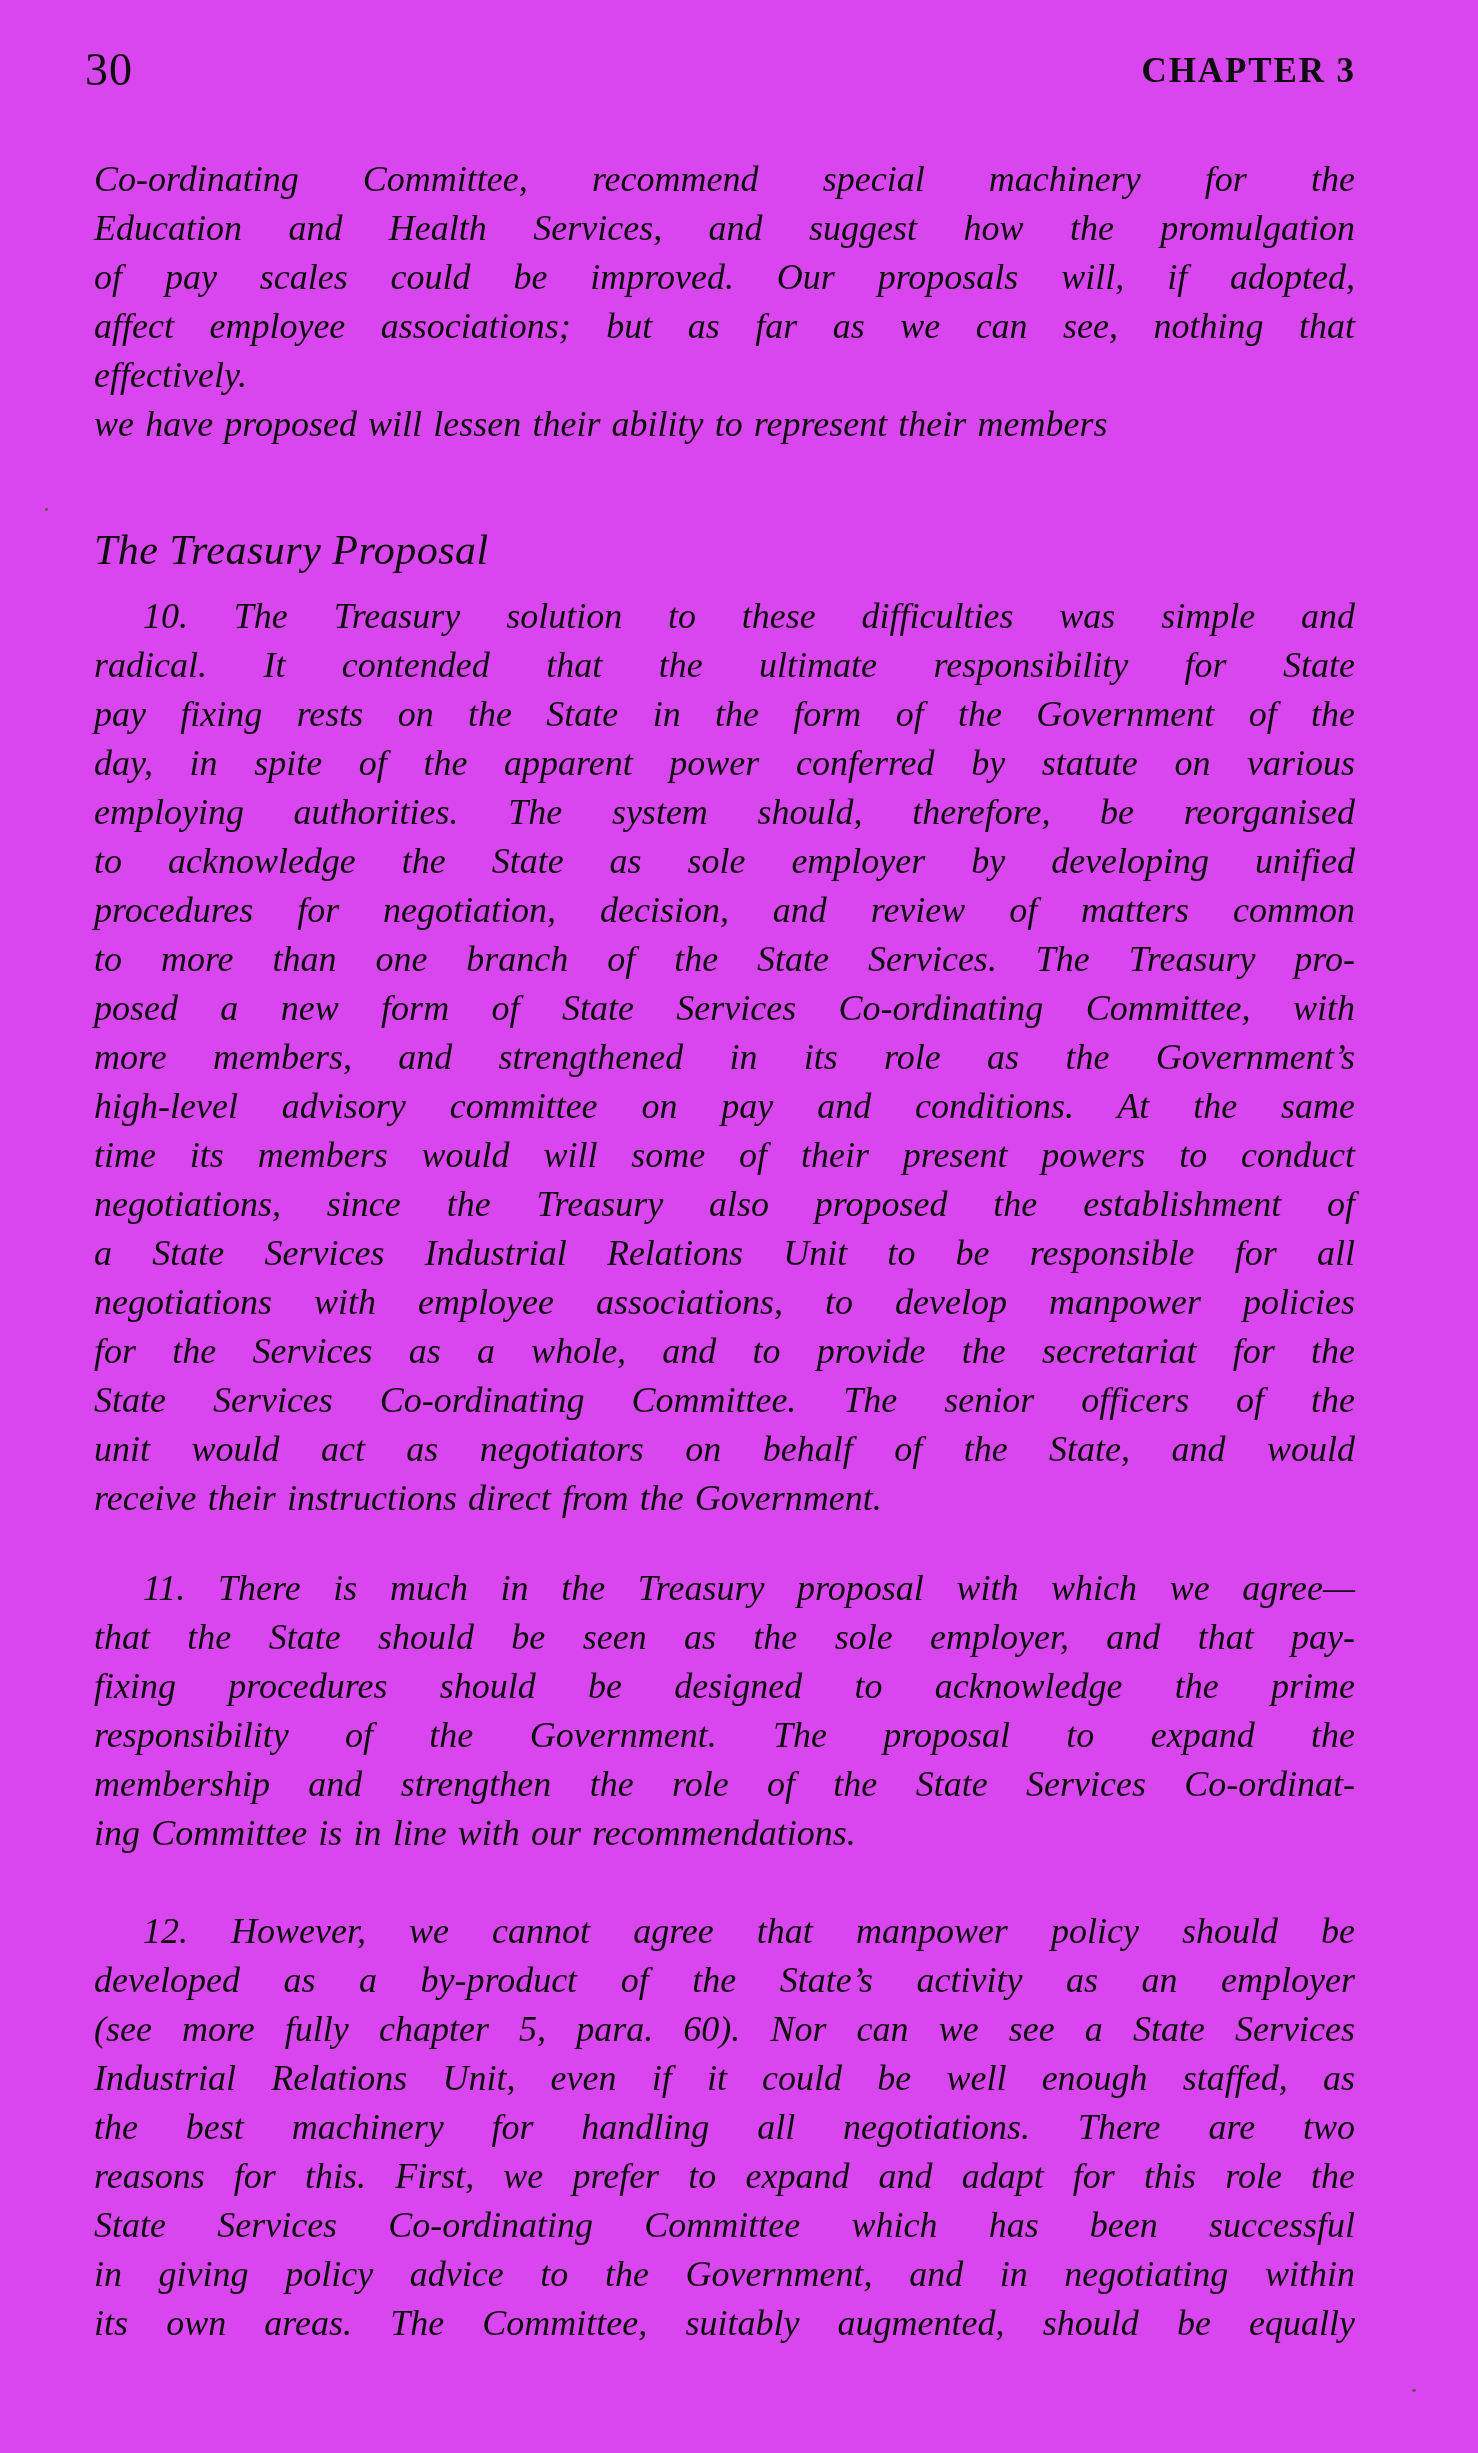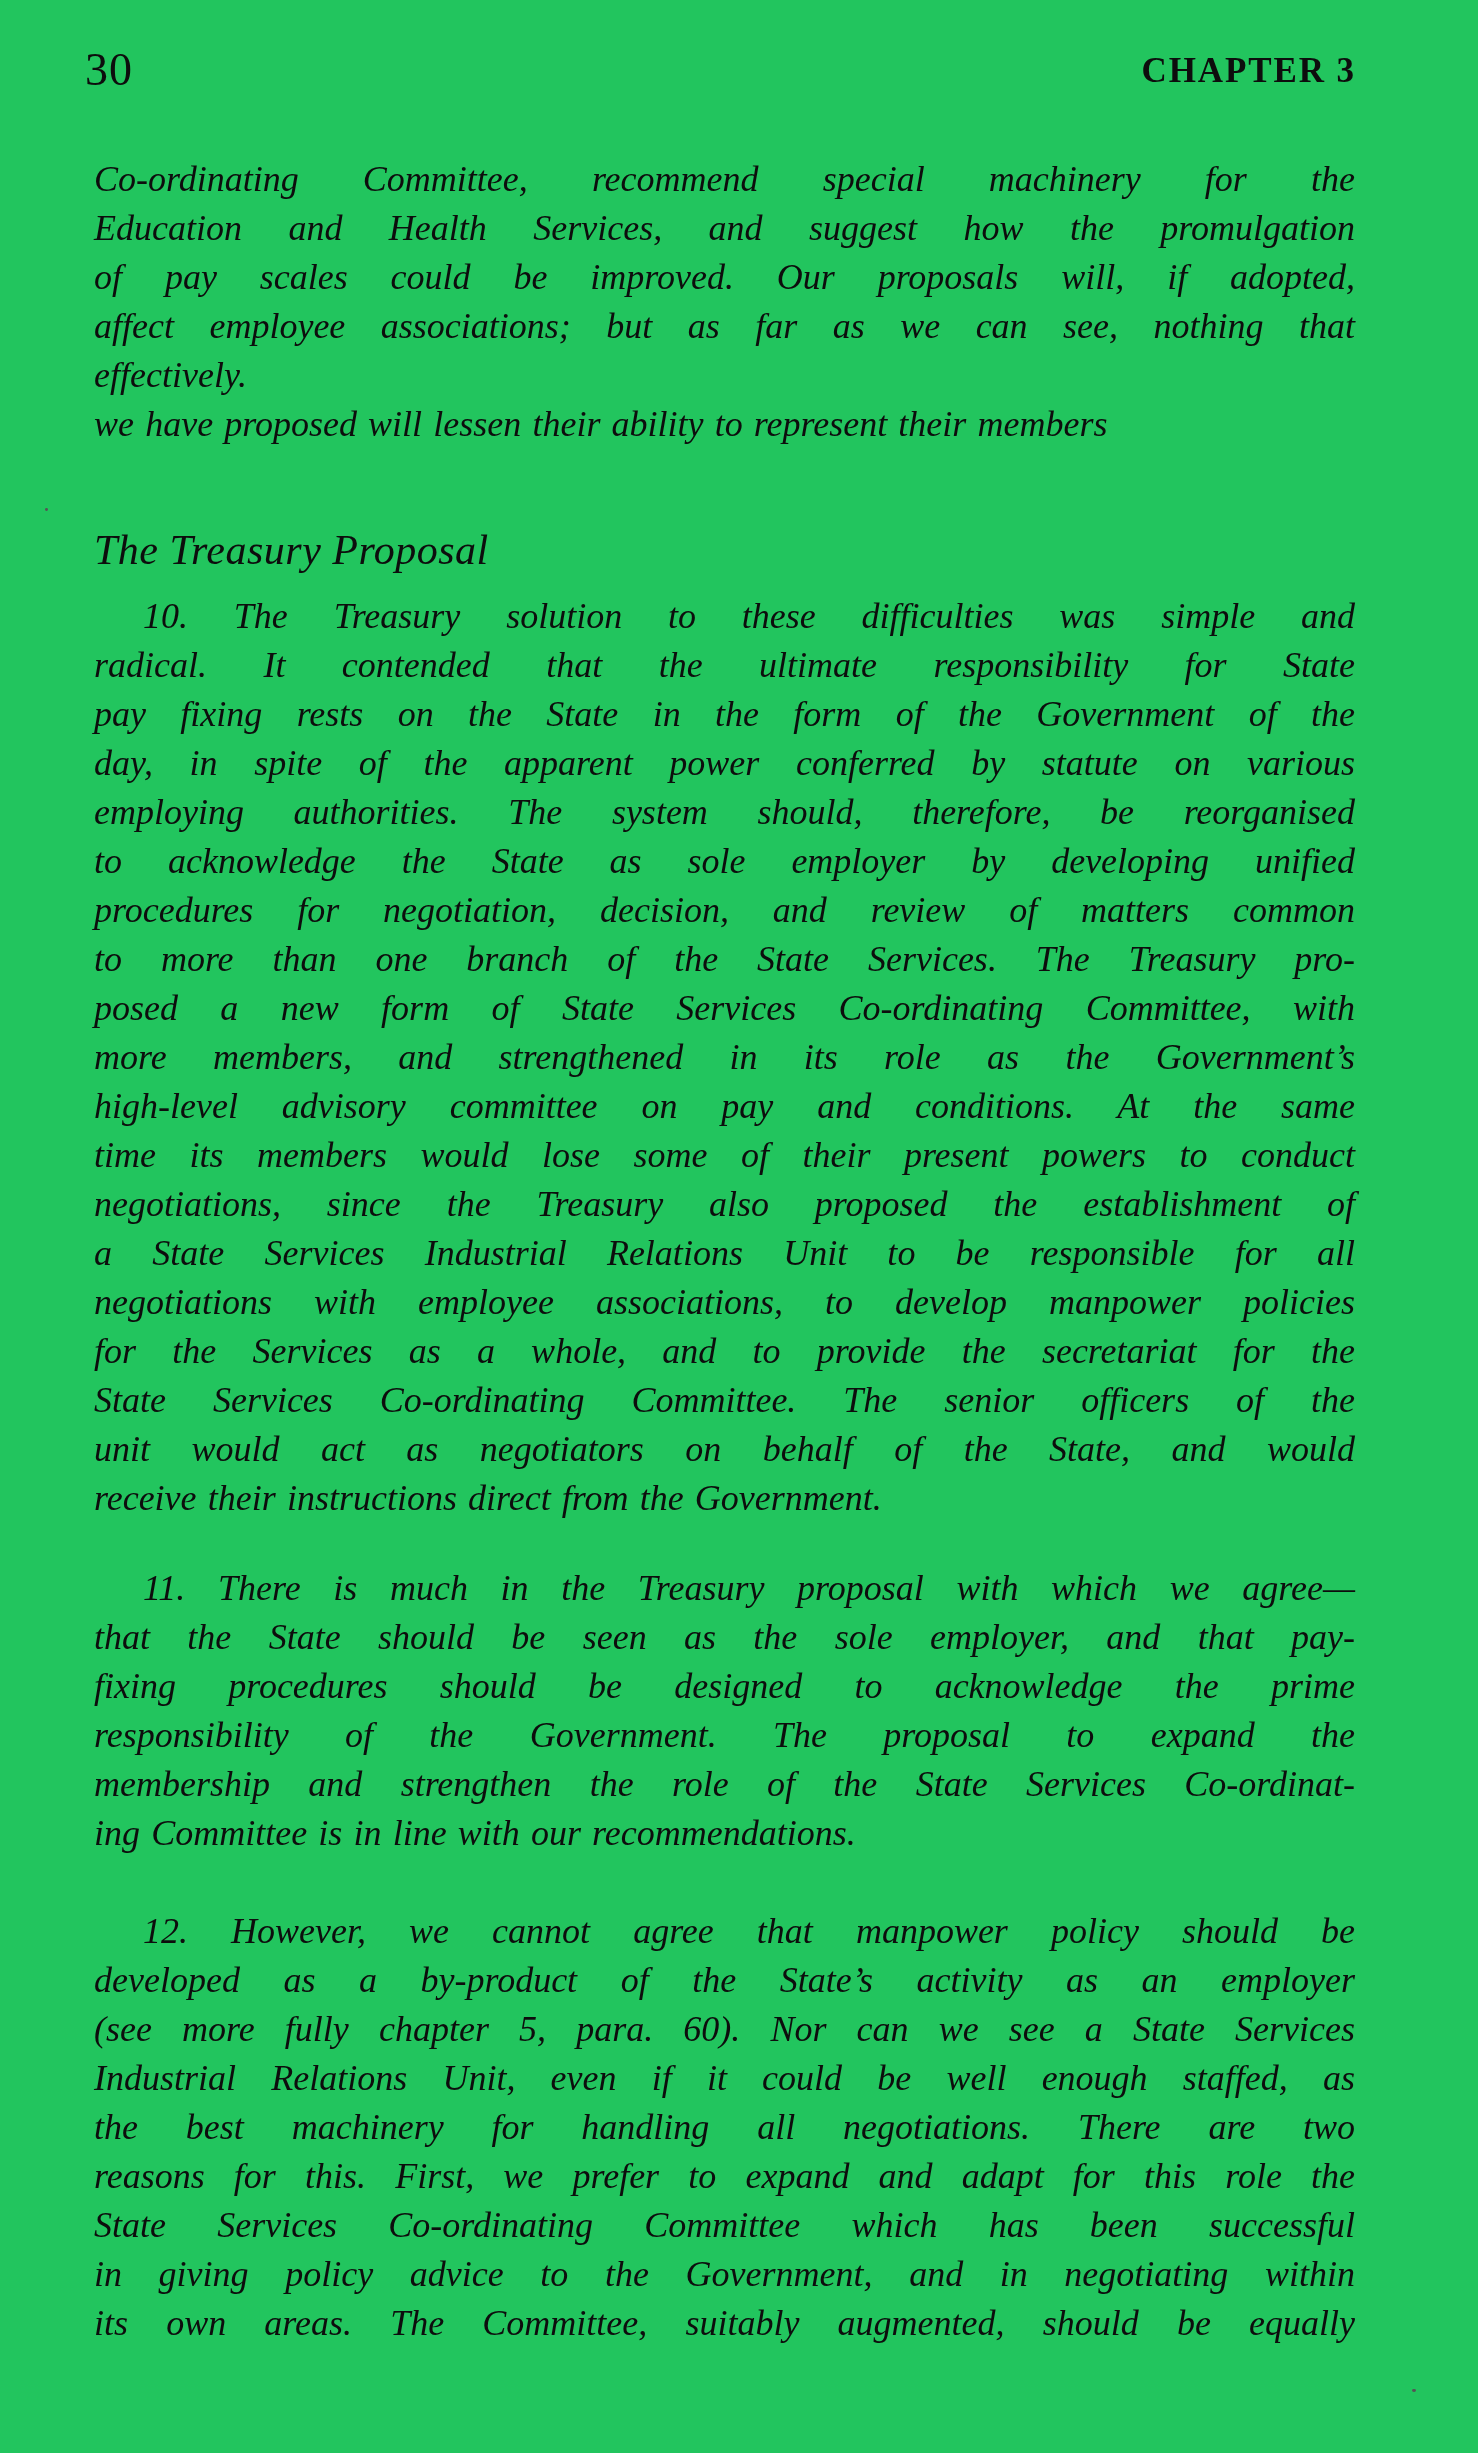--- a/index.html
+++ b/index.html
@@ -5,21 +5,21 @@
   html, body {
     margin: 0;
     padding: 0;
     background: #e8e8e8;
   }
   .page {
     position: relative;
     width: 1479px;
     height: 2453px;
     margin: 0 auto;
-    background: #22c55e;
+    background: #d946ef;
     font-family: "Liberation Serif", serif;
     color: #0d0d0d;
     overflow: hidden;
   }
   .page-number {
     position: absolute;
     left: 85px;
     top: 47px;
     font-size: 46px;
     line-height: 1;
@@ -94,21 +94,21 @@
       <div class="line">radical. It contended that the ultimate responsibility for State</div>
       <div class="line">pay fixing rests on the State in the form of the Government of the</div>
       <div class="line">day, in spite of the apparent power conferred by statute on various</div>
       <div class="line">employing authorities. The system should, therefore, be reorganised</div>
       <div class="line">to acknowledge the State as sole employer by developing unified</div>
       <div class="line">procedures for negotiation, decision, and review of matters common</div>
       <div class="line">to more than one branch of the State Services. The Treasury pro-</div>
       <div class="line">posed a new form of State Services Co-ordinating Committee, with</div>
       <div class="line">more members, and strengthened in its role as the Government’s</div>
       <div class="line">high-level advisory committee on pay and conditions. At the same</div>
-      <div class="line">time its members would lose some of their present powers to conduct</div>
+      <div class="line">time its members would will some of their present powers to conduct</div>
       <div class="line">negotiations, since the Treasury also proposed the establishment of</div>
       <div class="line">a State Services Industrial Relations Unit to be responsible for all</div>
       <div class="line">negotiations with employee associations, to develop manpower policies</div>
       <div class="line">for the Services as a whole, and to provide the secretariat for the</div>
       <div class="line">State Services Co-ordinating Committee. The senior officers of the</div>
       <div class="line">unit would act as negotiators on behalf of the State, and would</div>
       <div class="line">receive their instructions direct from the Government.</div>
     </div>
 
   <div class="block para-end indent" style="top:1564px">

